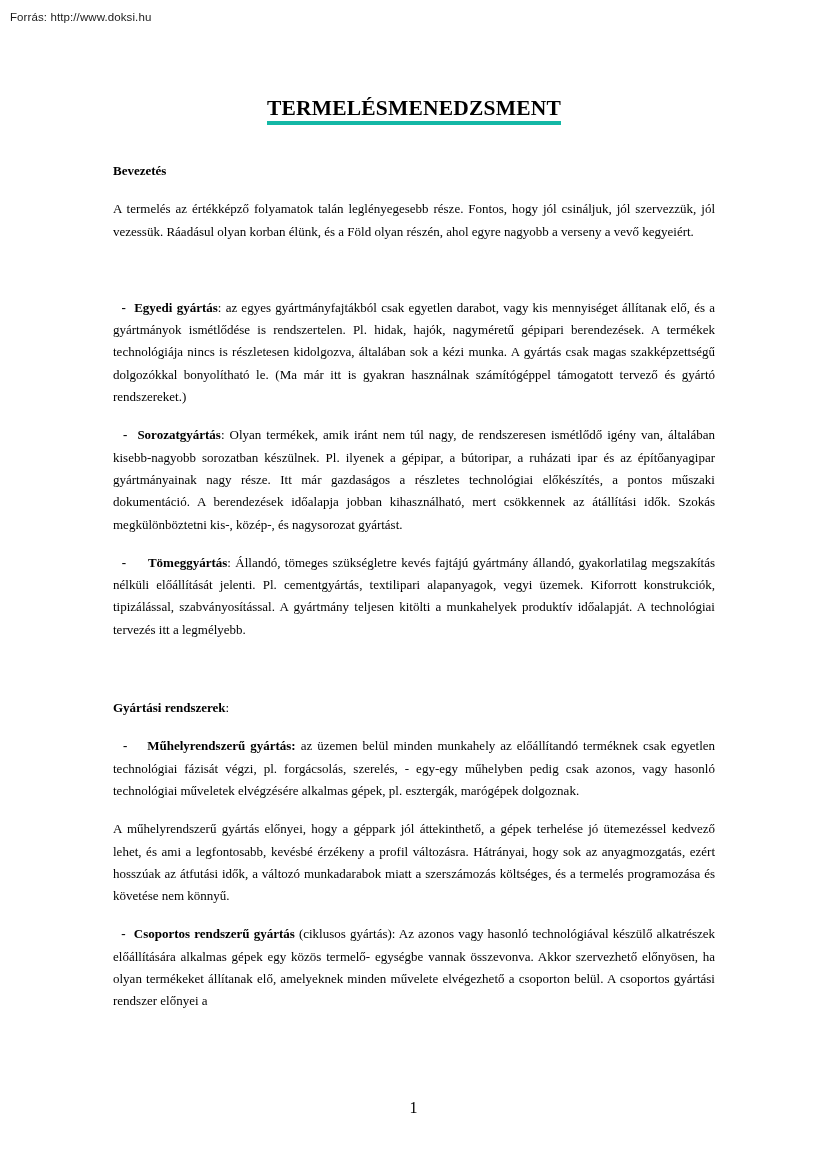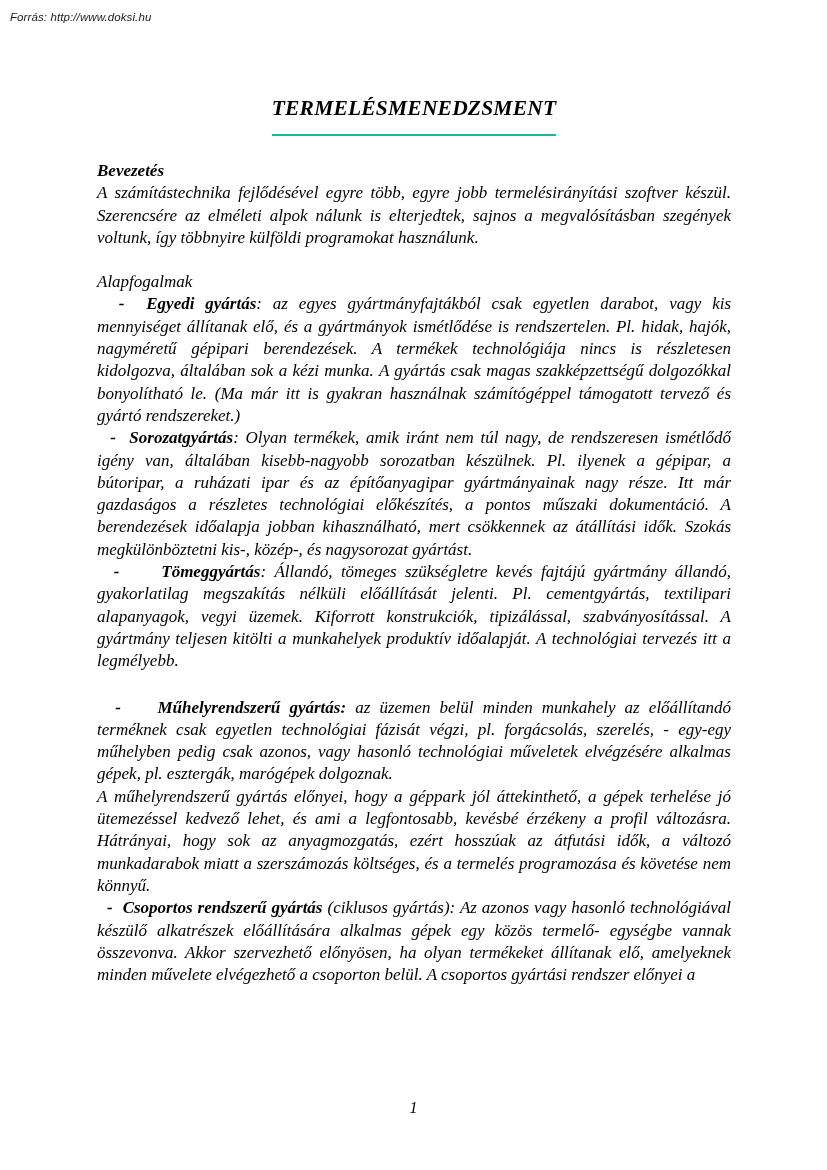--- a/index.html
+++ b/index.html
@@ -14,21 +14,20 @@
     font-family: "Liberation Serif", "DejaVu Serif", serif;
     color: #000000;
     overflow: hidden;
   }
 
   .page {
     position: relative;
     width: 827px;
     height: 906px;
     box-sizing: border-box;
-    font-style: italic;
   }
 
   .source-header {
     position: absolute;
     top: 11px;
     left: 10px;
     font-family: "Liberation Sans", "DejaVu Sans", sans-serif;
     font-size: 11.5px;
     color: #1a1a1a;
     letter-spacing: 0.1px;
@@ -45,27 +44,27 @@
   .doc-title {
     text-align: center;
     font-size: 21.5px;
     font-weight: bold;
     letter-spacing: 0.2px;
     margin: 0 0 38px 0;
     padding-bottom: 1px;
     border-bottom: none;
   }
   .doc-title span {
-    border-bottom: 2px solid #14b8a6;
-    padding-bottom: 14px;
+    border-bottom: 4px solid #14b8a6;
+    padding-bottom: 1px;
   }
 
   p {
-    margin: 0;
-    font-size: 17px;
+    margin: 16px;
+    font-size: 13px;
     line-height: 22.3px;
     text-align: justify;
     text-justify: inter-word;
     hyphens: none;
   }
 
   .heading {
     font-weight: bold;
     text-align: left;
   }
@@ -94,34 +93,34 @@
 
 <div class="page">
 
   <div class="source-header">Forrás: http://www.doksi.hu</div>
 
   <div class="content">
 
     <div class="doc-title"><span>TERMELÉSMENEDZSMENT</span></div>
 
     <p class="heading">Bevezetés</p>
-    <p>A számítástechnika fejlődésével egyre több, egyre jobb termelésirányítási szoftver készül. Szerencsére az elméleti alpok nálunk is elterjedtek, sajnos a megvalósításban szegények voltunk, így többnyire külföldi programokat használunk.</p>
+    <p>A termelés az értékképző folyamatok talán leglényegesebb része. Fontos, hogy jól csináljuk, jól szervezzük, jól vezessük. Ráadásul olyan korban élünk, és a Föld olyan részén, ahol egyre nagyobb a verseny a vevő kegyeiért.</p>
 
     <div class="gap-md"></div>
 
-    <p>Alapfogalmak</p>
 
     <p class="indent-item">&nbsp;&nbsp;<span class="lead">-</span>&nbsp;&nbsp;<span class="lead">Egyedi gyártás</span><span>: az egyes gyártmányfajtákból csak egyetlen darabot, vagy kis mennyiséget állítanak elő, és a gyártmányok ismétlődése is rendszertelen. Pl. hidak, hajók, nagyméretű gépipari berendezések. A termékek technológiája nincs is részletesen kidolgozva, általában sok a kézi munka. A gyártás csak magas szakképzettségű dolgozókkal bonyolítható le. (Ma már itt is gyakran használnak számítógéppel támogatott tervező és gyártó rendszereket.)</span></p>
 
     <p class="indent-item">&nbsp;&nbsp;<span class="lead">-</span>&nbsp;&nbsp;<span class="lead">Sorozatgyártás</span><span>: Olyan termékek, amik iránt nem túl nagy, de rendszeresen ismétlődő igény van, általában kisebb-nagyobb sorozatban készülnek. Pl. ilyenek a gépipar, a bútoripar, a ruházati ipar és az építőanyagipar gyártmányainak nagy része. Itt már gazdaságos a részletes technológiai előkészítés, a pontos műszaki dokumentáció. A berendezések időalapja jobban kihasználható, mert csökkennek az átállítási idők. Szokás megkülönböztetni kis-, közép-, és nagysorozat gyártást.</span></p>
 
     <p class="indent-item">&nbsp;&nbsp;<span class="lead">-</span>&nbsp;&nbsp;&nbsp;&nbsp;&nbsp;<span class="lead">Tömeggyártás</span><span>: Állandó, tömeges szükségletre kevés fajtájú gyártmány állandó, gyakorlatilag megszakítás nélküli előállítását jelenti.   Pl. cementgyártás, textilipari alapanyagok, vegyi üzemek. Kiforrott konstrukciók, tipizálással, szabványosítással. A gyártmány teljesen kitölti a munkahelyek produktív időalapját. A technológiai tervezés itt a legmélyebb.</span></p>
 
     <div class="gap-lg"></div>
 
+    <p><span class="lead">Gyártási rendszerek</span><span>:</span></p>
 
     <p class="indent-item">&nbsp;&nbsp;<span class="lead">-</span>&nbsp;&nbsp;&nbsp;&nbsp;<span class="lead">Műhelyrendszerű gyártás:</span><span>  az üzemen belül minden munkahely az előállítandó terméknek csak egyetlen technológiai fázisát végzi, pl. forgácsolás, szerelés, -  egy-egy műhelyben pedig csak azonos, vagy hasonló technológiai műveletek elvégzésére alkalmas gépek, pl. esztergák, marógépek dolgoznak.</span></p>
 
     <p>A műhelyrendszerű gyártás előnyei, hogy a géppark jól áttekinthető, a gépek terhelése jó ütemezéssel kedvező lehet, és ami a legfontosabb, kevésbé érzékeny a profil változásra. Hátrányai, hogy sok az anyagmozgatás, ezért hosszúak az átfutási idők, a változó munkadarabok miatt a szerszámozás költséges, és a termelés programozása és követése nem könnyű.</p>
 
     <p class="indent-item">&nbsp;&nbsp;<span class="lead">-</span>&nbsp;&nbsp;<span class="lead">Csoportos rendszerű gyártás</span><span> (ciklusos gyártás): Az azonos vagy hasonló technológiával készülő alkatrészek előállítására alkalmas gépek egy közös termelő- egységbe vannak összevonva. Akkor szervezhető előnyösen, ha olyan termékeket állítanak elő, amelyeknek minden művelete elvégezhető a csoporton belül.  A csoportos gyártási rendszer előnyei a</span></p>
 
   </div>
 
   <div class="page-number">1</div>

